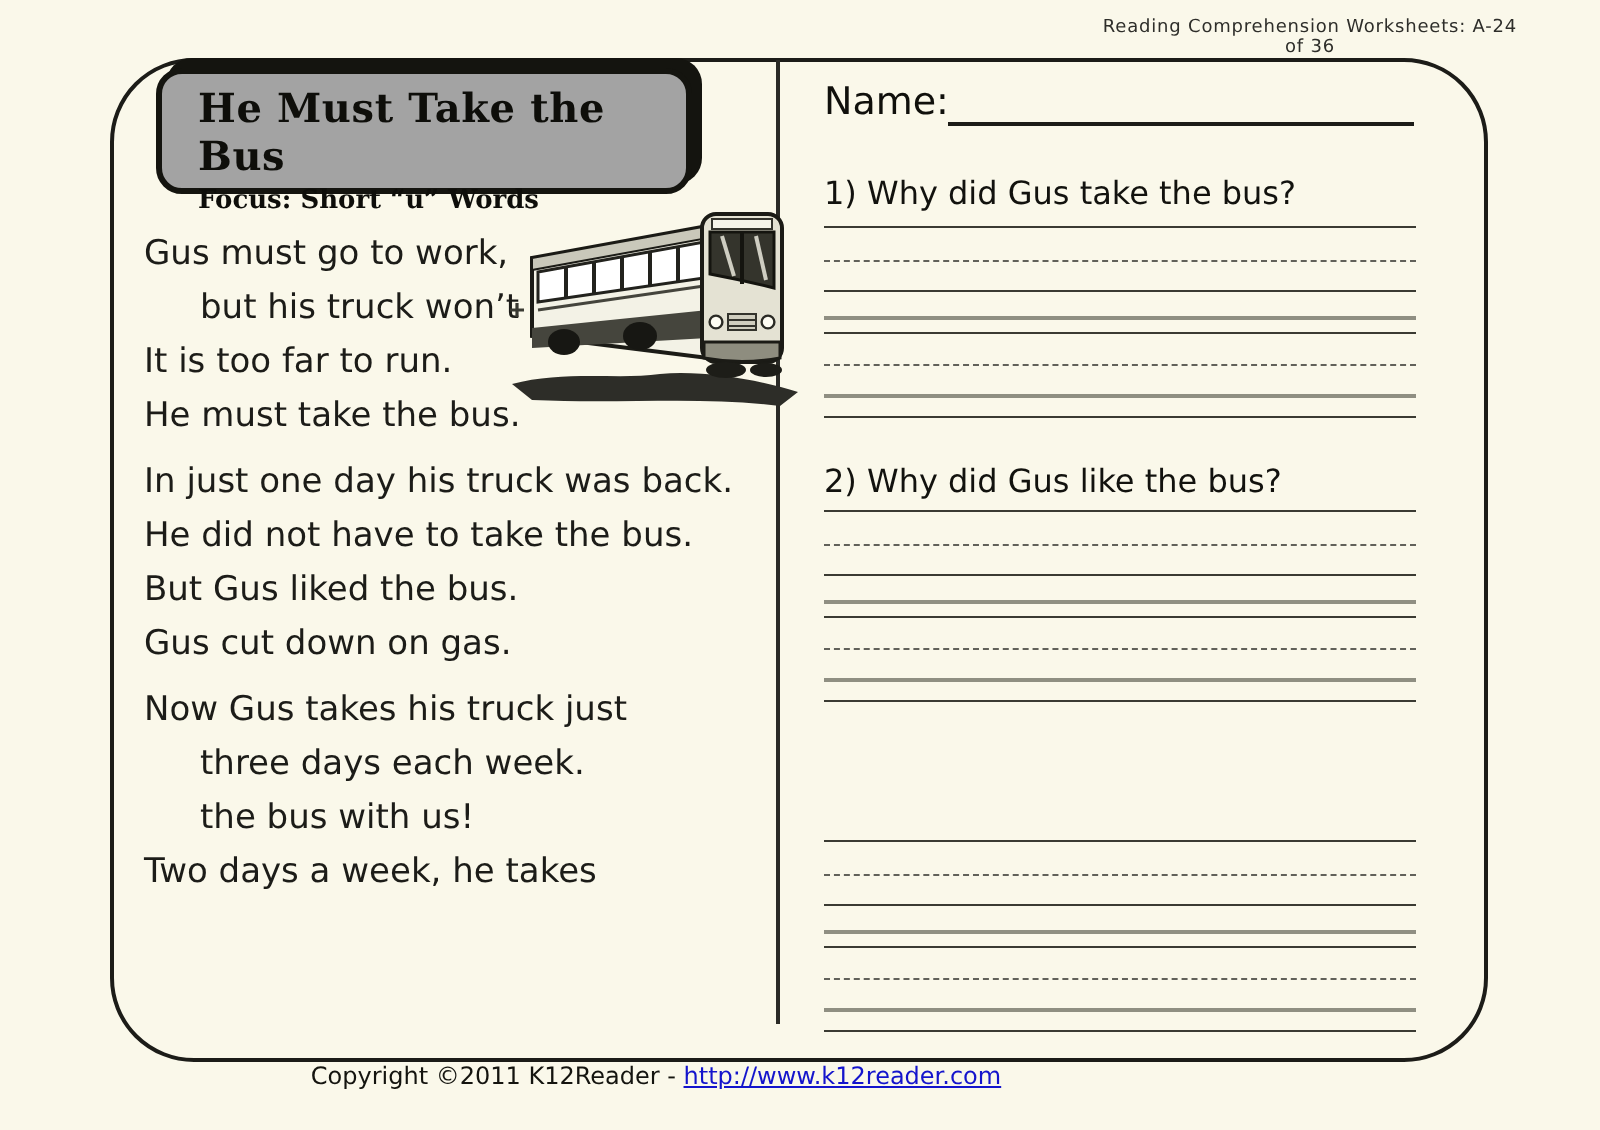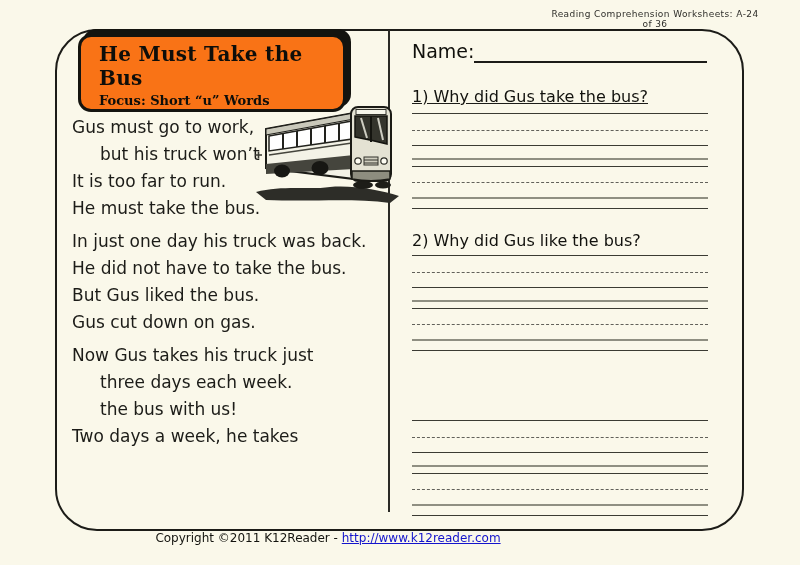--- a/index.html
+++ b/index.html
@@ -9,22 +9,22 @@
   .header-label{position:absolute;top:9px;left:510px;width:210px;font-size:9px;
     letter-spacing:.4px;color:#2e2e2a;text-align:center;margin-left:40px;}
 
   .sheet-border{position:absolute;left:55px;top:29px;width:685px;height:498px;
     border:2px solid #1c1c18;border-radius:42px;background:transparent;}
 
   .divider{position:absolute;left:388px;top:30px;width:0;height:482px;
     border-left:2px solid #2a2a26;}
 
   .title-box{position:absolute;left:78px;top:34px;width:244px;height:52px;
-    background:#f97316;border:3px solid #14140f;border-radius:13px;
-    box-shadow:5px -5px 0 0 #14140f;padding:5px 0 15px 18px;box-sizing:content-box;z-index:5;}
+    background:#a3a3a3;border:3px solid #14140f;border-radius:13px;
+    box-shadow:5px -5px 0 0 #14140f;padding:5px 0 0 18px;box-sizing:content-box;z-index:5;}
   .title-box .title{font-family:"DejaVu Serif",serif;font-weight:bold;font-size:20px;
     letter-spacing:.3px;color:#0e0e0a;}
   .title-box .focus{font-family:"DejaVu Serif",serif;font-weight:bold;font-size:13px;
     margin-top:3px;color:#0e0e0a;}
 
   .bus-wrap{position:absolute;left:252px;top:95px;width:150px;height:112px;z-index:4;}
 
   .poem{position:absolute;left:72px;top:114px;width:310px;font-size:17px;line-height:27px;}
   .stanza{margin:0 0 6px 0;}
   .poem-line{white-space:nowrap;}
@@ -129,21 +129,21 @@
         <div class="poem-line">Two days a week, he takes</div>
       </div>
     </div>
 
   <div class="name-row">
     <span class="name-label">Name:</span>
     <span class="name-line"></span>
   </div>
 
   <div id="answers">
-      <div class="answer-block" style="top: 86px; text-decoration: underline;">
+      <div class="answer-block" style="top: 86px;">
         <div class="q-line">1) Why did Gus take the bus?</div>
         <div class="rules" style="top: 27px;">
           <div class="rule solid" style="top: 0px;"></div>
           <div class="rule dashed" style="top: 17px;"></div>
           <div class="rule solid" style="top: 32px;"></div>
           <div class="rule thick" style="top: 45px;"></div>
           <div class="rule solid" style="top: 53px;"></div>
           <div class="rule dashed" style="top: 69px;"></div>
           <div class="rule thick" style="top: 84px;"></div>
           <div class="rule solid" style="top: 95px;"></div>

